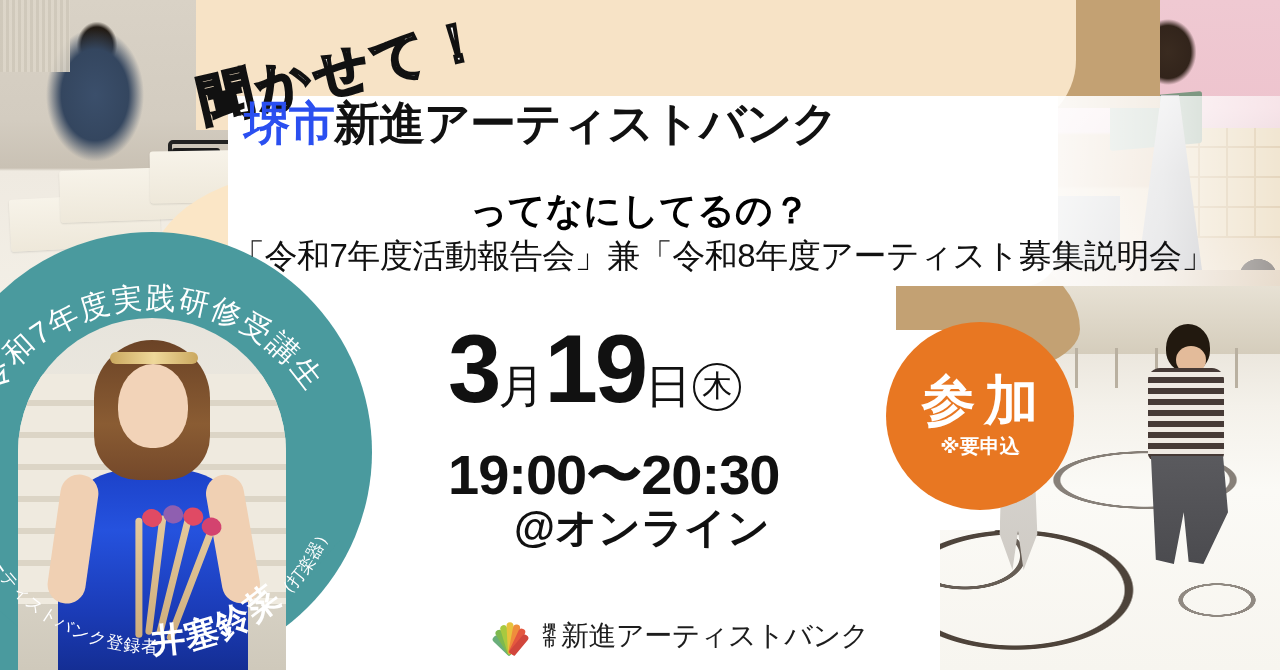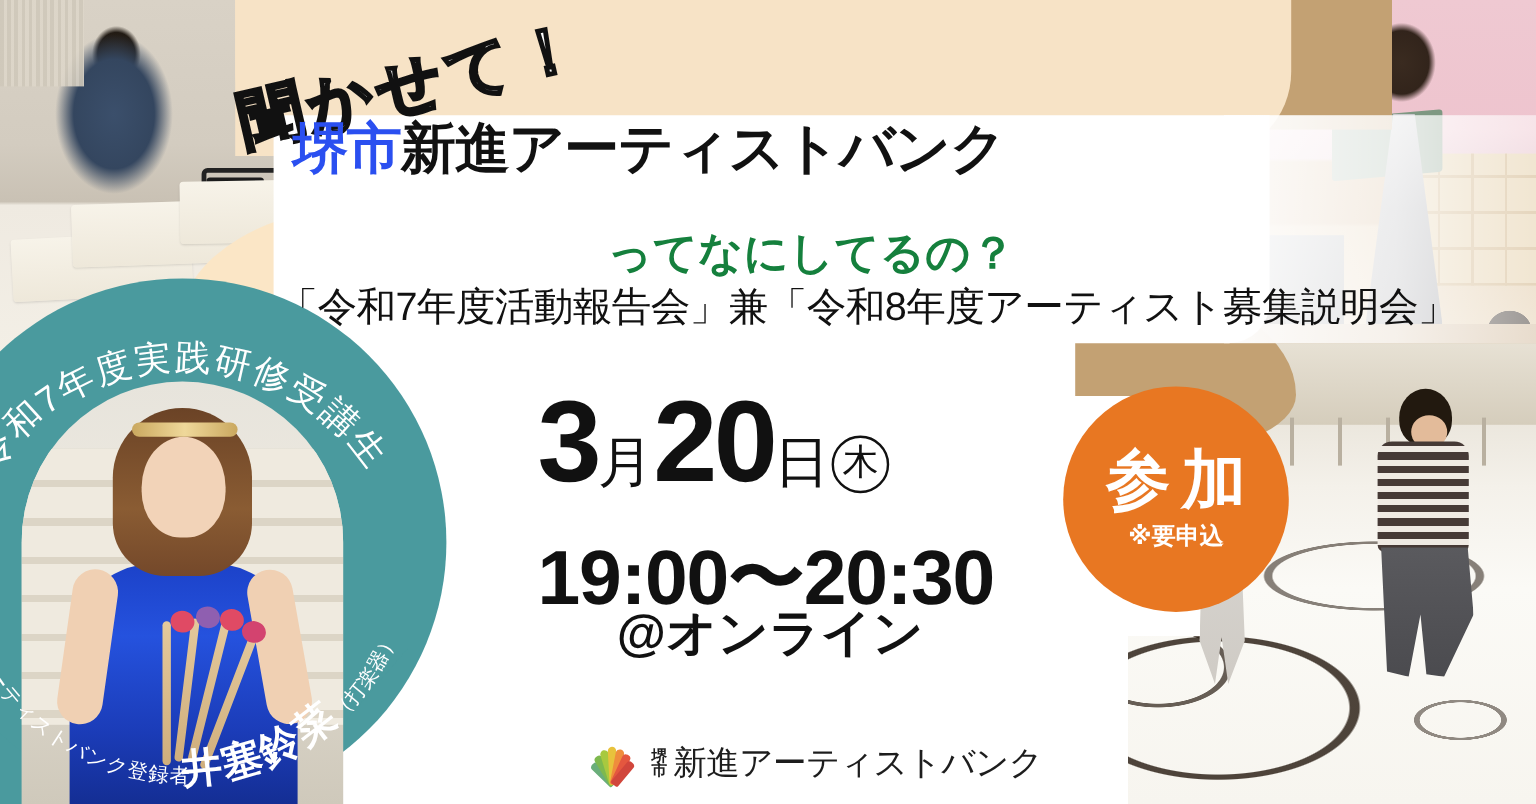--- a/index.html
+++ b/index.html
@@ -293,42 +293,42 @@
     position:absolute;left:244px;top:100px;
     font-size:46px;font-weight:900;letter-spacing:-1px;
     color:#111;white-space:nowrap;z-index:30;
     line-height:1;
   }
   .title-main .city{color:#2a4ff0;}
 
   .title-sub{
     position:absolute;left:470px;top:186px;
     font-size:37px;font-weight:900;letter-spacing:0;
-    color:#15803d;white-space:nowrap;z-index:30;margin-left:36px;
+    color:#000000;white-space:nowrap;z-index:30;
   }
   .title-sub2{
     position:absolute;left:232px;top:234px;
     font-size:33px;font-weight:500;letter-spacing:-0.5px;
     color:#111;white-space:nowrap;z-index:30;
   }
 
   .date-wrap{
     position:absolute;left:448px;top:326px;z-index:30;
     white-space:nowrap;color:#111;
   }
   .d-big{font-size:96px;font-weight:900;line-height:.9;letter-spacing:-3px;}
   .d-kanji{font-size:46px;font-weight:400;}
   .d-dow{
     display:inline-block;width:44px;height:44px;line-height:42px;
     border:2.5px solid #111;border-radius:50%;
     font-size:30px;text-align:center;vertical-align:6px;margin-left:2px;
   }
   .time-row{
     position:absolute;left:448px;top:438px;z-index:30;
-    font-size:64px;font-weight:900;letter-spacing:-1px;color:#111;white-space:nowrap;
+    font-size:56px;font-weight:900;letter-spacing:-1px;color:#111;white-space:nowrap;
   }
   .place-row{
     position:absolute;left:514px;top:500px;z-index:30;
     font-size:42px;font-weight:700;letter-spacing:0;color:#111;white-space:nowrap;
   }
 
   
   .badge{
     position:absolute;left:886px;top:322px;width:188px;height:188px;
     border-radius:50%;background:#e87722;z-index:31;
@@ -472,21 +472,21 @@
   <div class="kikasete">聞かせて！</div>
 
   <div class="title-main">
     <span class="city">堺市</span><span>新進アーティストバンク</span>
   </div>
 
   <div class="title-sub">ってなにしてるの？</div>
   <div class="title-sub2">「令和7年度活動報告会」兼「令和8年度アーティスト募集説明会」</div>
 
   <div class="date-wrap">
-    <span class="d-big">3</span><span class="d-kanji">月</span><span class="d-big">20</span><span class="d-kanji">日</span><span class="d-dow">木</span>
+    <span class="d-big">3</span><span class="d-kanji">月</span><span class="d-big">19</span><span class="d-kanji">日</span><span class="d-dow">木</span>
   </div>
   <div class="time-row">19:00〜20:30</div>
   <div class="place-row">@オンライン</div>
 
   <div class="badge">
     <div class="b1">参加</div>
     <div class="b3">※要申込</div>
   </div>
 
   <div class="logo">

